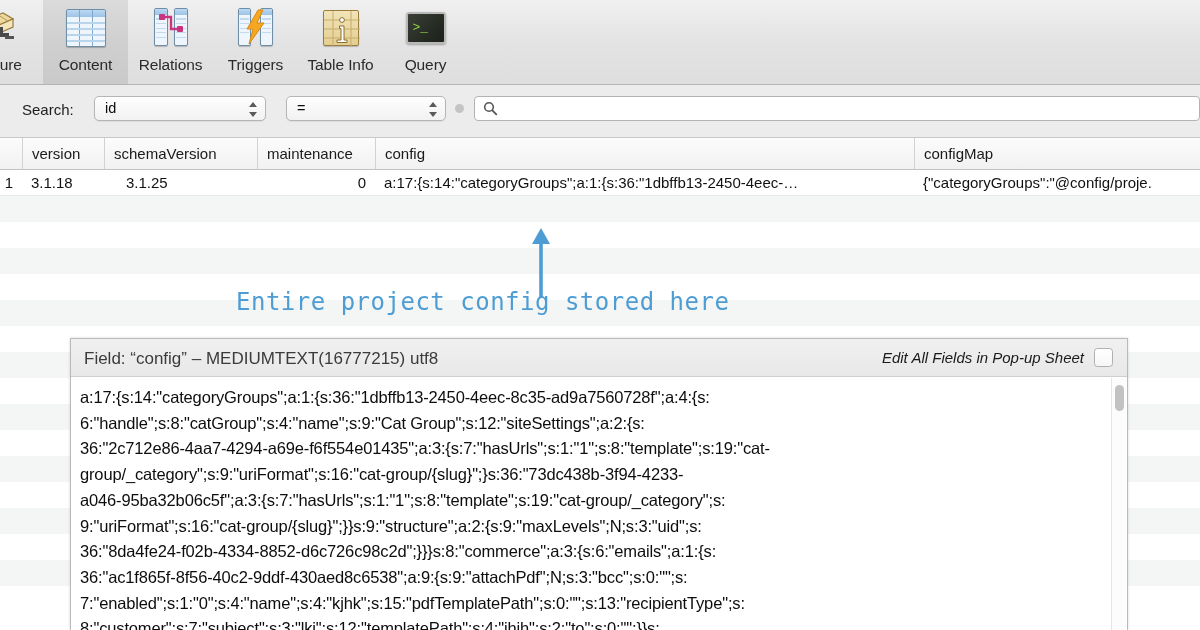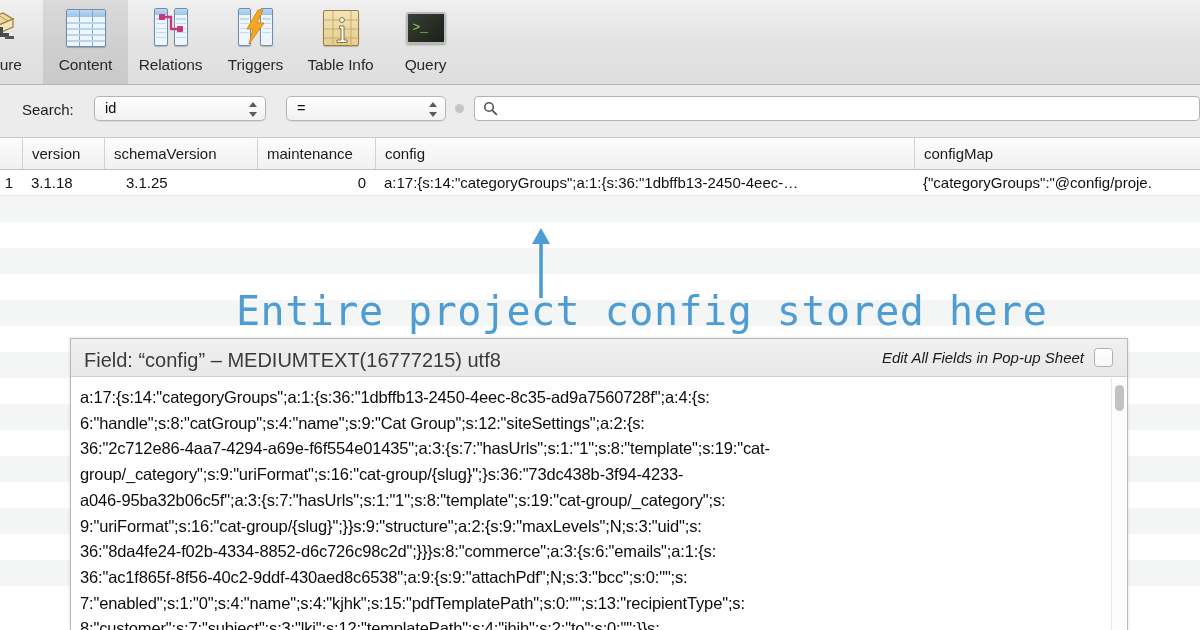--- a/index.html
+++ b/index.html
@@ -119,35 +119,35 @@
     position: absolute; top: 0; height: 26px; line-height: 26px;
     font-size: 15px; color: #111; padding-left: 9px; white-space: nowrap; overflow: hidden;
   }
   .cell.num { padding-left: 0; padding-right: 9px; text-align: right; }
 
   
   .annot-arrow { position: absolute; left: 530px; top: 228px; width: 22px; height: 70px; }
   .annot-text {
     position: absolute; left: 236px; top: 288px;
     font-family: "DejaVu Sans Mono", monospace;
-    font-size: 40px; color: #4d9dd4; letter-spacing: 0.5px; white-space: nowrap;
+    font-size: 24px; color: #4d9dd4; letter-spacing: 0.5px; white-space: nowrap;
   }
 
   
   .fieldpanel {
     position: absolute; left: 70px; top: 338px; width: 1058px; height: 292px;
     background: #fff; border: 1px solid #b9b9b9; border-bottom: none;
     box-shadow: 0 0 3px rgba(0,0,0,.14);
   }
   .fp-head {
     position: relative; height: 38px;
     background: linear-gradient(to bottom,#f0f0f0,#e8e8e8);
     border-bottom: 1px solid #cfcfcf;
   }
-  .fp-title { position: absolute; left: 13px; top: 10px; font-size: 20px; color: #3b3b3b; white-space: nowrap; }
+  .fp-title { position: absolute; left: 13px; top: 10px; font-size: 17px; color: #3b3b3b; white-space: nowrap; }
   .fp-cbl { position: absolute; right: 43px; top: 10px; font-size: 15px; color: #1a1a1a; white-space: nowrap; font-style: italic; }
   .fp-cb {
     position: absolute; right: 14px; top: 9px; width: 19px; height: 19px;
     background: linear-gradient(to bottom,#fff,#f6f6f6);
     border: 1px solid #b0b0b0; border-radius: 3.5px;
   }
   .fp-body {
     position: absolute; left: 0; top: 39px; right: 0; bottom: 0;
     padding: 7px 26px 0 9px; overflow: hidden;
   }

